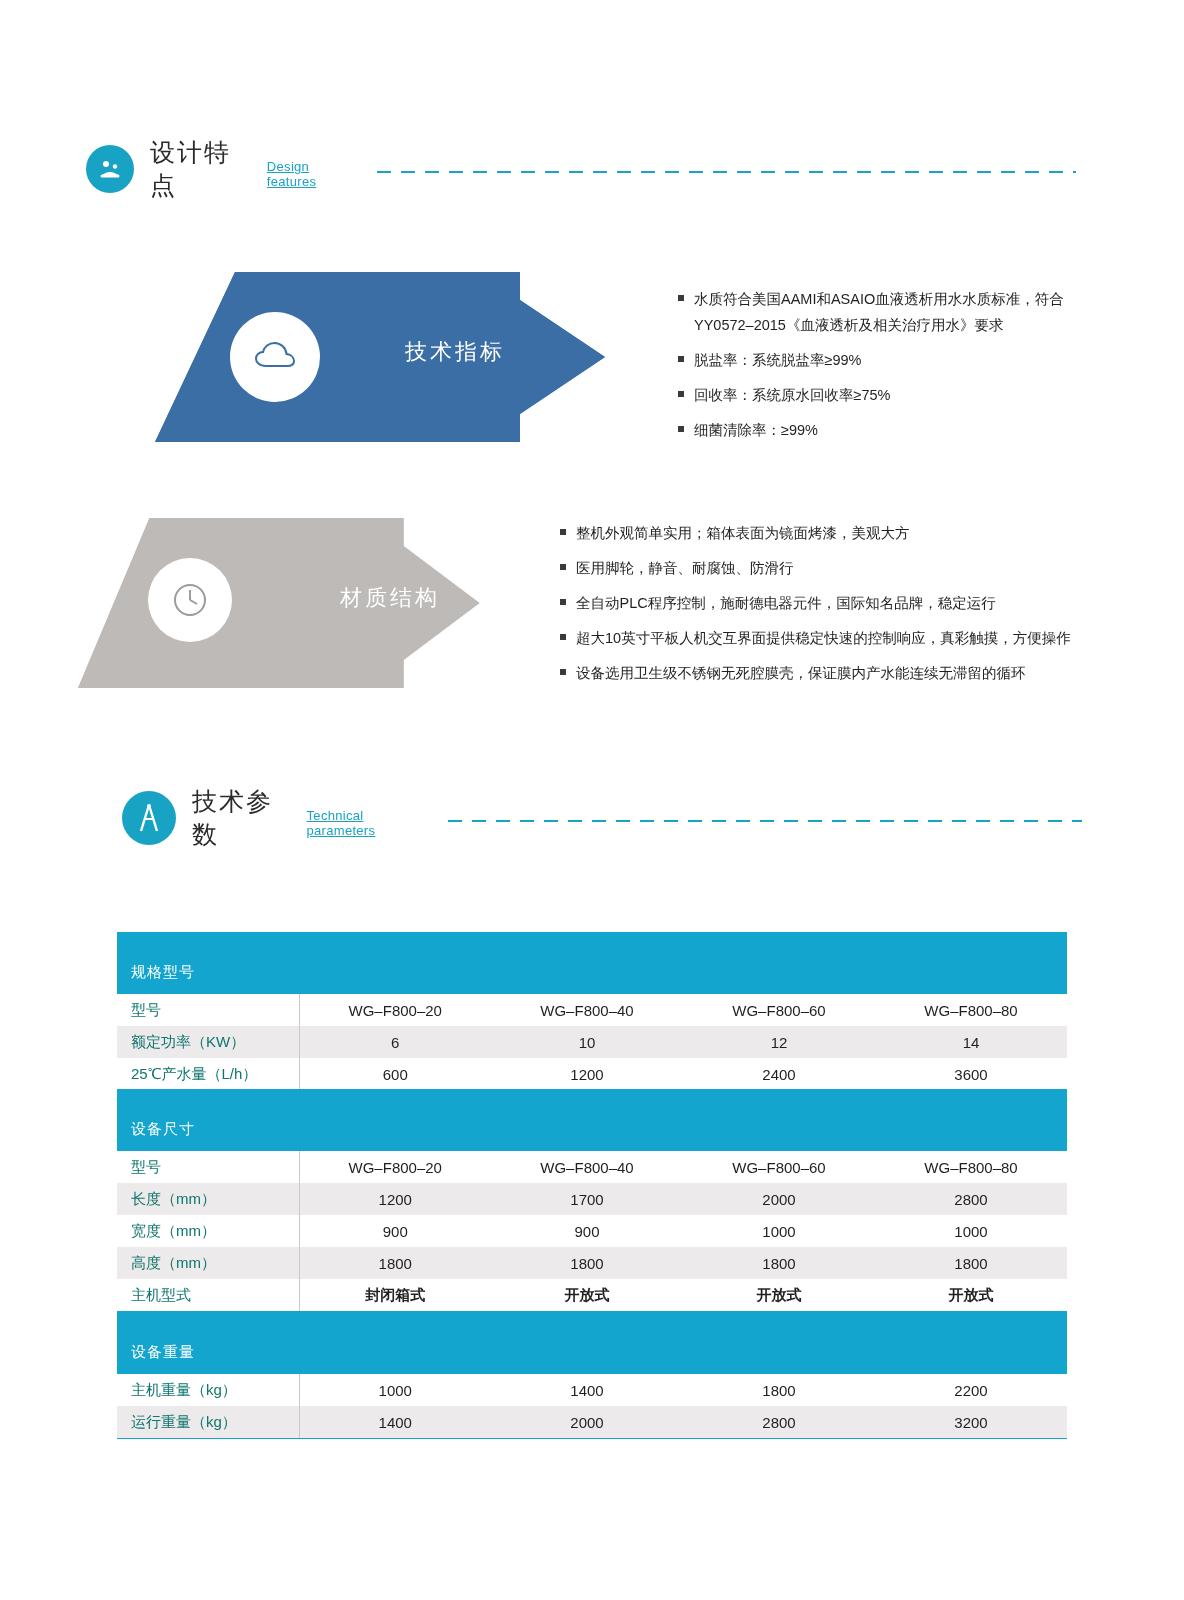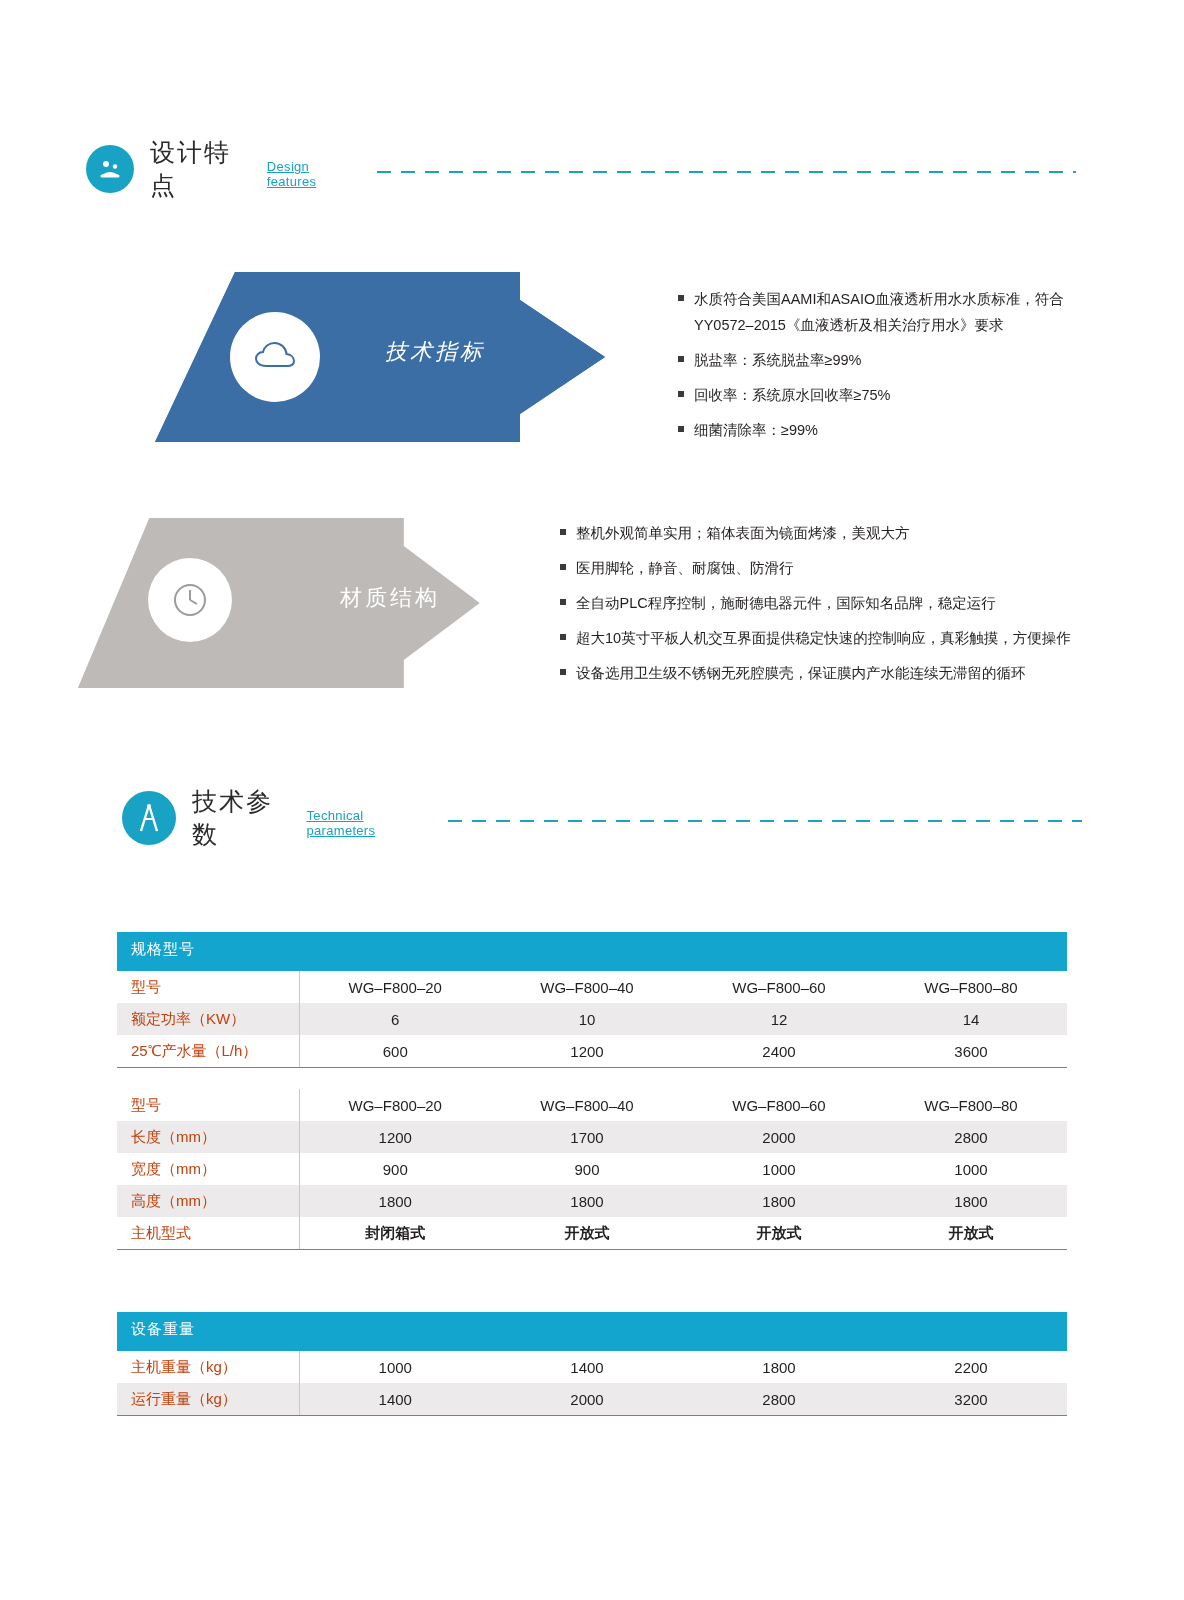--- a/index.html
+++ b/index.html
@@ -99,34 +99,34 @@
   
   .tbl {
     position: absolute;
     border-collapse: collapse;
     table-layout: fixed;
   }
   .tbl .hdr td {
     background: #13a5cd;
     color: #ffffff;
     font-size: 15px;
-    padding: 2px 0 7px 14px;
+    padding: 25px 0 7px 14px;
     letter-spacing: 1px;
     text-align: left;
   }
   .tbl td {
     font-size: 15px;
     height: 30px;
     text-align: center;
     color: #231f20;
   }
   .tbl td.rowlabel {
     text-align: left;
     padding-left: 14px;
-    color: #c2410c;
+    color: #0f766e;
     border-right: 1px solid #c9c9c9;
   }
   .tbl tr.alt td {
     background: #eceaea;
   }
   .tbl tr.white td {
     background: #ffffff;
   }
   .tbl td.bold {
     font-weight: bold;
@@ -156,21 +156,21 @@
   <svg width="480" height="170" viewBox="0 0 480 170">
     <path d="M100 0 L385 0 L385 -0 L385 0 L385 28 L470 85 L385 142 L385 170 L20 170 L20 170 L100 0 Z
              M385 0 L385 28 L470 85 L385 142 L385 170 L100 170 L20 170 L100 0 Z" fill="#3a6ea5"></path>
     <path d="M100 0 L385 0 L385 28 L470 85 L385 142 L385 170 L20 170 Z" fill="#3a6ea5"></path>
   </svg>
   <div class="circle-badge" style="left:95px; top:40px; width:90px; height:90px;">
     <svg width="44" height="34" viewBox="0 0 44 34">
       <path d="M13 26 C6 26 3 22 3 18.5 C3 15 6 12 10 12 C11 6.5 16 3 21.5 3 C28 3 33 8 33.5 14 C38 14.5 41 17.5 41 21 C41 24.5 38 26 34 26 Z" fill="none" stroke="#3a6ea5" stroke-width="2"></path>
     </svg>
   </div>
-  <div class="arrow-label" style="left:250px; top:65px;font-style:italic;">技术指标</div>
+  <div class="arrow-label" style="left:270px; top:65px;">技术指标</div>
 </div>
 
 <div class="bullets" style="left:678px; top:286px; width:440px;">
   <div class="bullet-row">
     <span class="bullet-mark"></span>
     <span class="bullet-text">水质符合美国AAMI和ASAIO血液透析用水水质标准，符合</span>
   </div>
   <div class="bullet-row" style="margin-top:-9px;">
     <span class="bullet-mark" style="background:transparent;"></span>
     <span class="bullet-text">YY0572–2015《血液透析及相关治疗用水》要求</span>
@@ -277,20 +277,23 @@
 
 <table class="tbl" style="left:117px; top:1089px; width:950px;">
   <colgroup>
       <col style="width:182px">
       <col style="width:192px">
       <col style="width:192px">
       <col style="width:192px">
       <col style="width:192px">
     </colgroup>
   <tbody>
+    <tr class="hdr">
+      <td colspan="5">设备尺寸</td>
+    </tr>
     <tr class="white">
       <td class="rowlabel">型号</td>
       <td>WG–F800–20</td>
       <td>WG–F800–40</td>
       <td>WG–F800–60</td>
       <td>WG–F800–80</td>
     </tr>
     <tr class="alt">
       <td class="rowlabel">长度（mm）</td>
       <td>1200</td>

